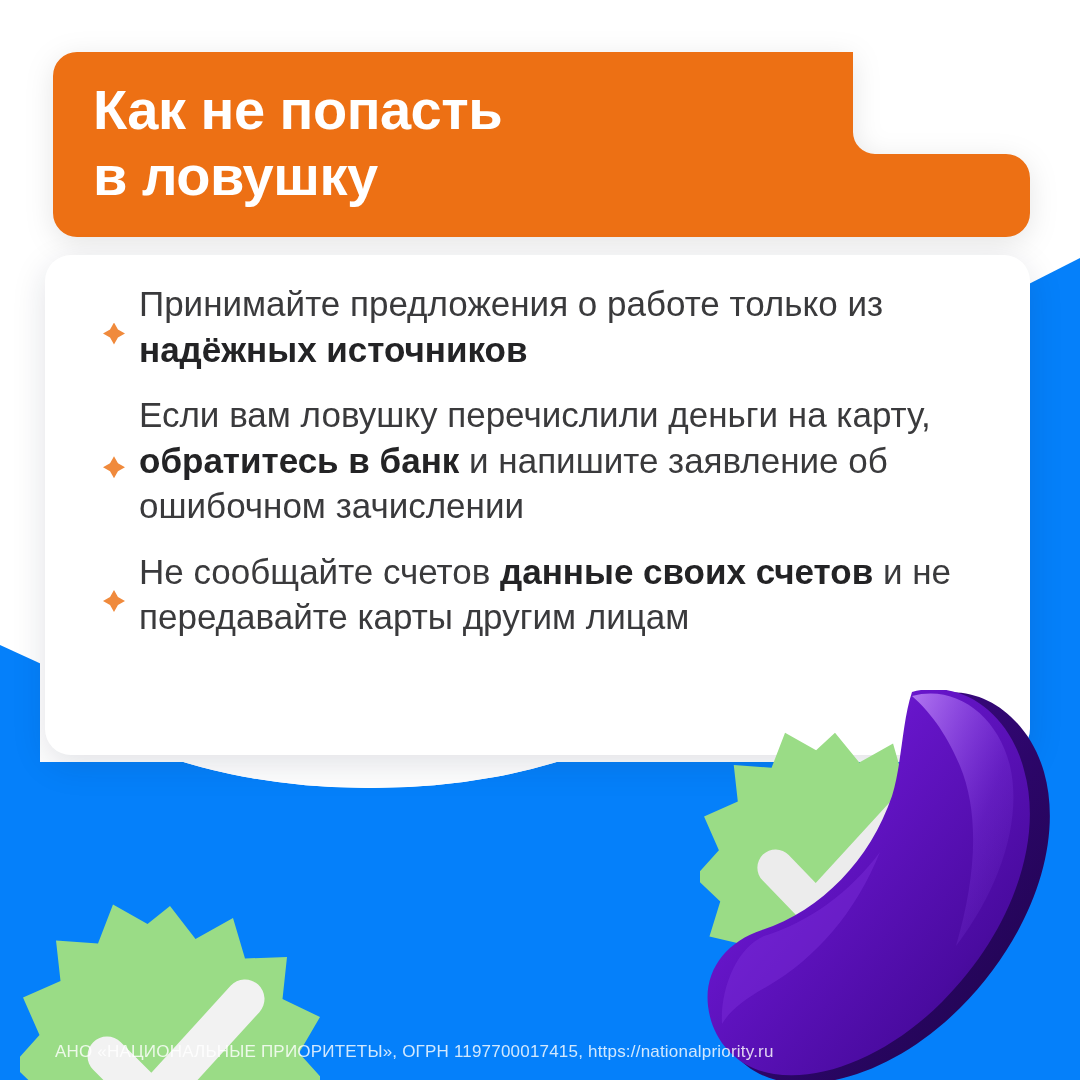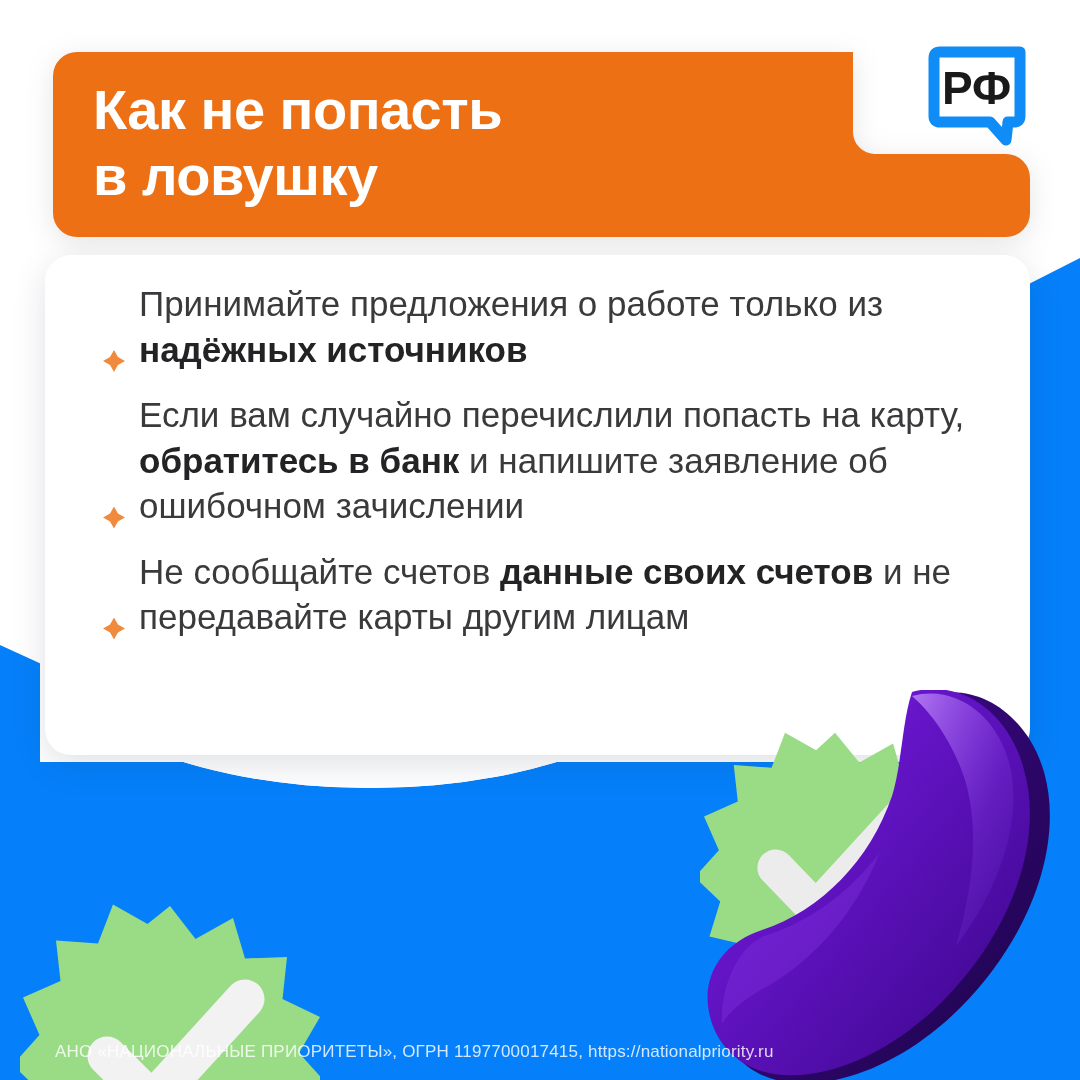--- a/index.html
+++ b/index.html
@@ -27,21 +27,21 @@
   
   .logo{position:absolute;left:928px;top:42px;width:104px;height:108px;}
 
   
   .card{
     position:absolute;left:45px;top:255px;width:985px;height:500px;
     background:#ffffff;border-radius:26px;
     box-shadow:0 10px 34px rgba(20,30,60,.13);
   }
   .bullets{position:absolute;left:58px;top:26px;right:20px;}
-  .bullet{display:flex;align-items:flex-end;margin-bottom:20px;}
+  .bullet{display:flex;align-items:center;margin-bottom:20px;}
   .bullet:last-child{margin-bottom:0;}
   .diamond{
     flex:0 0 auto;width:22px;height:22px;margin-top:14px;margin-right:14px;
     background:#F08A3C;
     clip-path:polygon(50% 0%,68% 32%,100% 50%,68% 68%,50% 100%,32% 68%,0% 50%,32% 32%);
   }
   .btext{
     font-size:35px;line-height:1.30;color:#3A3A3C;
     font-family:"Liberation Sans", sans-serif;
     max-width:900px;
@@ -85,38 +85,32 @@
   <div class="header-wrap">
     <svg class="header-svg" viewBox="0 0 977 185" preserveAspectRatio="none">
       <path d="M24,0 H800 A0,0 0 0 0 800,0 L800,80 A22,22 0 0 0 822,102 H953
                A24,24 0 0 1 977,126 V161 A24,24 0 0 1 953,185 H24
                A24,24 0 0 1 0,161 V24 A24,24 0 0 1 24,0 Z" fill="#ED7014"></path>
     </svg>
     <div class="header-title">Как не попасть
 в ловушку</div>
   </div>
 
-  <div class="logo">
-    <svg viewBox="0 0 104 108" width="104" height="108">
-      <path d="M12,10 H92 V74 Q92,80 86,80 L80,80 L78,98 L62,80 L12,80 Q6,80 6,74 V16 Q6,10 12,10 Z" fill="none" stroke="#0F8CF5" stroke-width="11" stroke-linecap="round" stroke-linejoin="round"></path>
-      <text x="14" y="62" font-family="Liberation Sans, sans-serif" font-size="46" font-weight="bold" fill="#1A1A1A">РФ</text>
-    </svg>
-  </div>
 
   <div class="card">
     <div class="bullets">
 
       <div class="bullet">
         <span class="diamond"></span>
         <div class="btext"><span>Принимайте предложения о работе только из </span><b>надёжных источников</b><span></span></div>
       </div>
 
       <div class="bullet">
         <span class="diamond"></span>
-        <div class="btext"><span>Если вам случайно перечислили попасть на карту, </span><b>обратитесь в банк</b><span> и напишите заявление об ошибочном зачислении</span></div>
+        <div class="btext"><span>Если вам ловушку перечислили деньги на карту, </span><b>обратитесь в банк</b><span> и напишите заявление об ошибочном зачислении</span></div>
       </div>
 
 
       <div class="bullet">
         <span class="diamond"></span>
         <div class="btext"><span>Не сообщайте счетов </span><b>данные своих счетов</b><span> и не передавайте карты другим лицам</span></div>
       </div>
 
     </div>
   </div>

